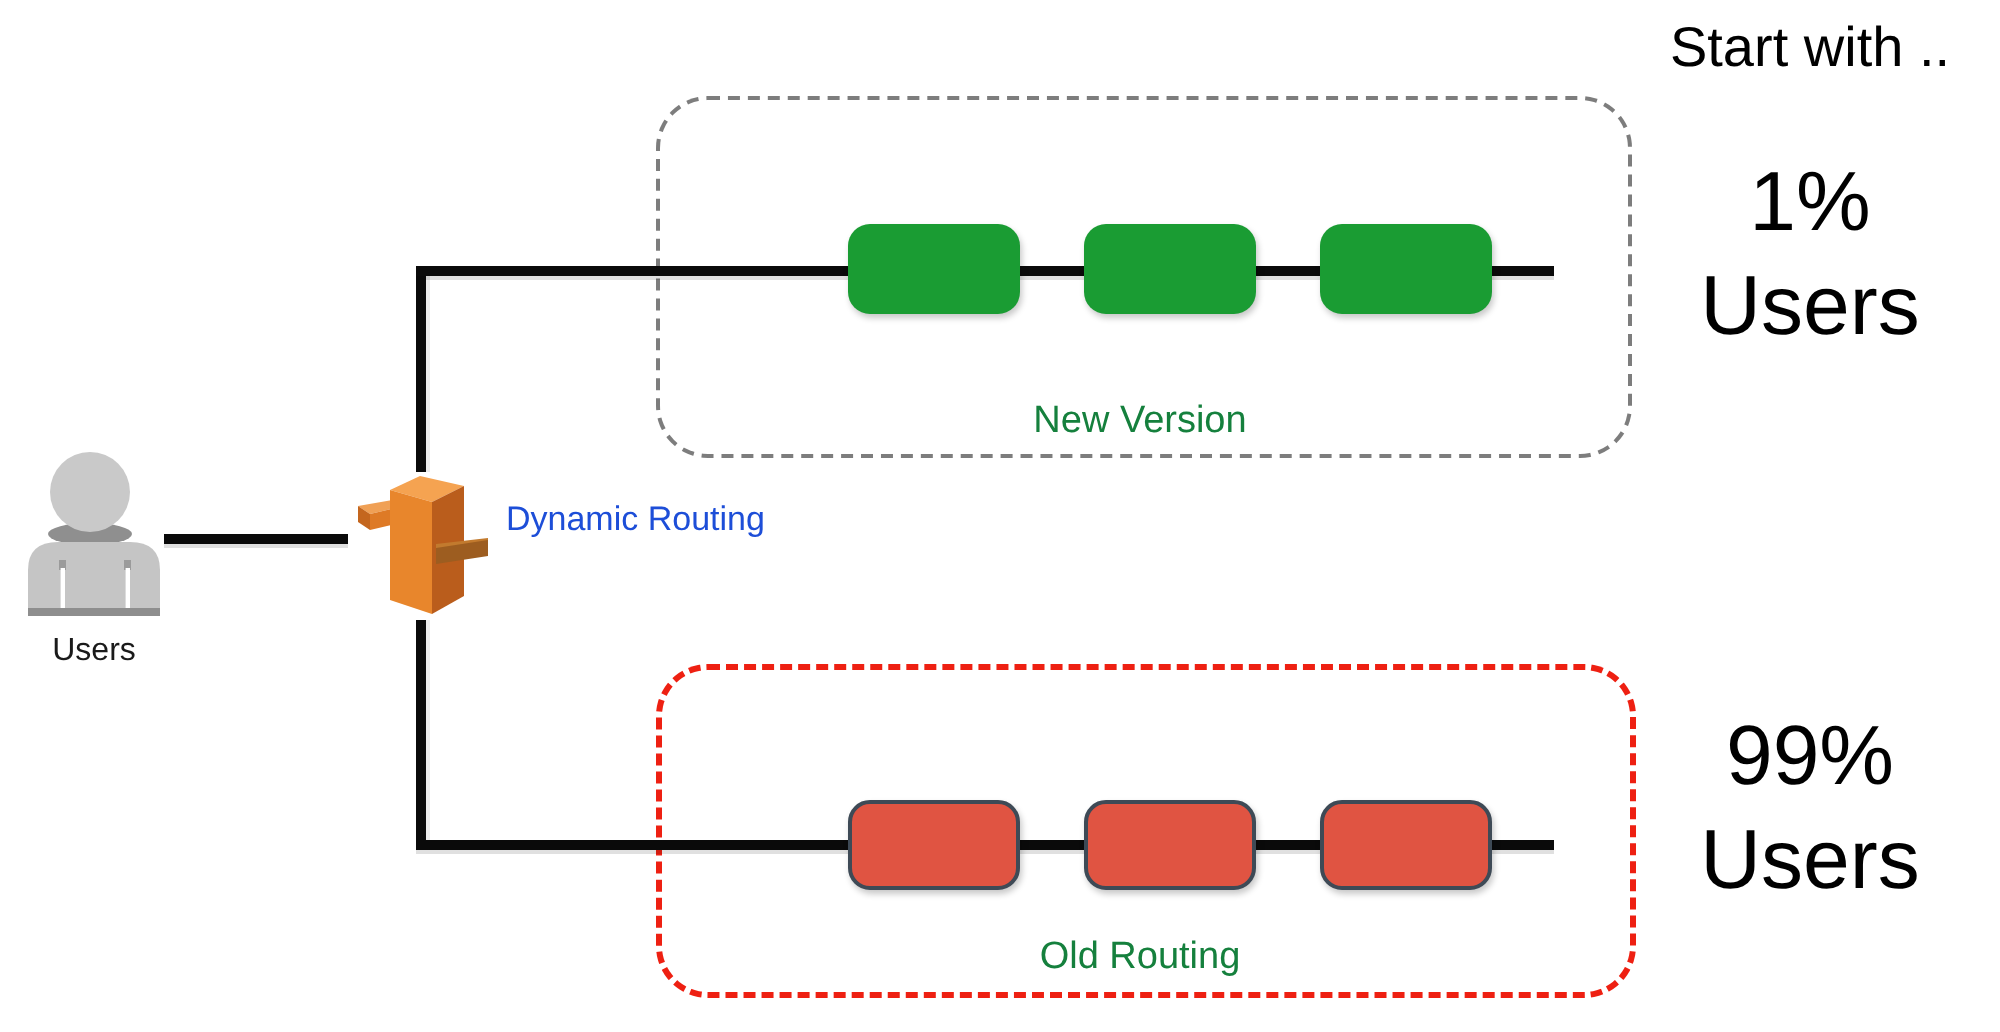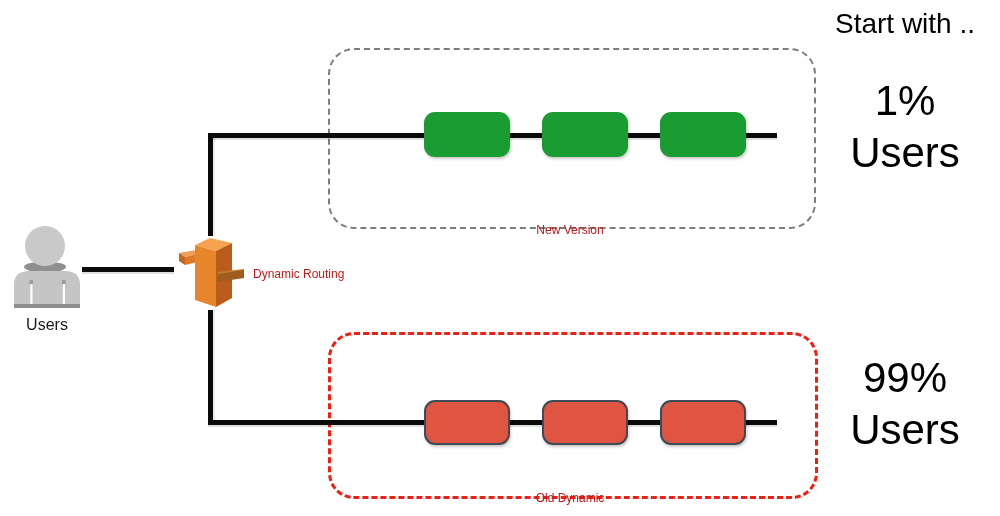--- a/index.html
+++ b/index.html
@@ -8,34 +8,34 @@
     font-family:"Liberation Sans",sans-serif;color:#111;
   }
   
   .line{position:absolute;background:#0a0a0a;z-index:3;}
   .line.h{height:5px;box-shadow:0 2px 0 rgba(0,0,0,0.12);}
   .line.v{width:5px;box-shadow:2px 0 0 rgba(0,0,0,0.08);}
   
   .group{position:absolute;border-radius:26px;z-index:1;}
   .group.new{left:328px;top:48px;width:484px;height:177px;border:2px dashed #7d7d7d;}
   .group.old{left:328px;top:332px;width:484px;height:161px;border:3px dashed #ee2012;}
-  .caption{position:absolute;left:328px;width:484px;text-align:center;font-size:12px;color:#b91c1c;z-index:2;margin-top:23px;}
+  .caption{position:absolute;left:328px;width:484px;text-align:center;font-size:19px;color:#15803d;z-index:2;}
   .caption.new{top:200px;}
   .caption.old{top:468px;}
   
   .node-row{position:absolute;left:424px;display:flex;gap:32px;z-index:4;}
   .node-row.new{top:112px;}
   .node-row.old{top:400px;}
   .node{width:86px;height:45px;border-radius:11px;border:2px solid transparent;
         box-sizing:border-box;box-shadow:1px 2px 3px rgba(0,0,0,0.22);}
   
   .user-group{position:absolute;left:8px;top:222px;width:78px;z-index:4;}
   .user-label{margin-top:-2px;text-align:center;font-size:16px;color:#1a1a1a;}
   .router-icon{position:absolute;left:176px;top:234px;z-index:4;}
-  .router-label{position:absolute;left:253px;top:263px;font-size:12px;line-height:22px;color:#b91c1c;z-index:2;}
+  .router-label{position:absolute;left:253px;top:249px;font-size:17px;line-height:22px;color:#1d4ed8;z-index:2;}
   
   .title{position:absolute;left:795px;top:8px;width:220px;text-align:center;
          font-size:28px;color:#000;z-index:2;}
   .traffic{position:absolute;left:795px;width:220px;text-align:center;
            font-size:42px;line-height:52px;color:#000;z-index:2;}
   .traffic.new{top:75px;}
   .traffic.old{top:352px;}
 </style>
 </head>
 <body>
@@ -56,21 +56,21 @@
       <div class="node" style="background: rgb(26, 156, 51); border-color: transparent;"></div>
       <div class="node" style="background: rgb(26, 156, 51); border-color: transparent;"></div>
     </div>
   <div class="node-row old">
       <div class="node" style="background: rgb(224, 84, 66); border-color: rgb(62, 74, 86);"></div>
       <div class="node" style="background: rgb(224, 84, 66); border-color: rgb(62, 74, 86);"></div>
       <div class="node" style="background: rgb(224, 84, 66); border-color: rgb(62, 74, 86);"></div>
     </div>
 
   <div class="caption new">New Version</div>
-  <div class="caption old">Old Dynamic</div>
+  <div class="caption old">Old Routing</div>
 
   <div class="user-group">
     <svg width="78" height="92" viewBox="0 0 78 92">
       <ellipse cx="37" cy="45" rx="21" ry="5.5" fill="#8f8f8f"></ellipse>
       <circle cx="37" cy="24" r="20" fill="#c9c9c9"></circle>
       <path d="M6,86 L6,63 Q6,49 21,49 L57,49 Q72,49 72,63 L72,86 Z" fill="#c5c5c5"></path>
       <rect x="6" y="82" width="66" height="4" fill="#8e8e8e"></rect>
       <rect x="21.5" y="58" width="3.5" height="5" fill="#9b9b9b"></rect>
       <rect x="54" y="58" width="3.5" height="5" fill="#9b9b9b"></rect>
       <rect x="22.3" y="62" width="2.2" height="20" fill="#ffffff"></rect>

